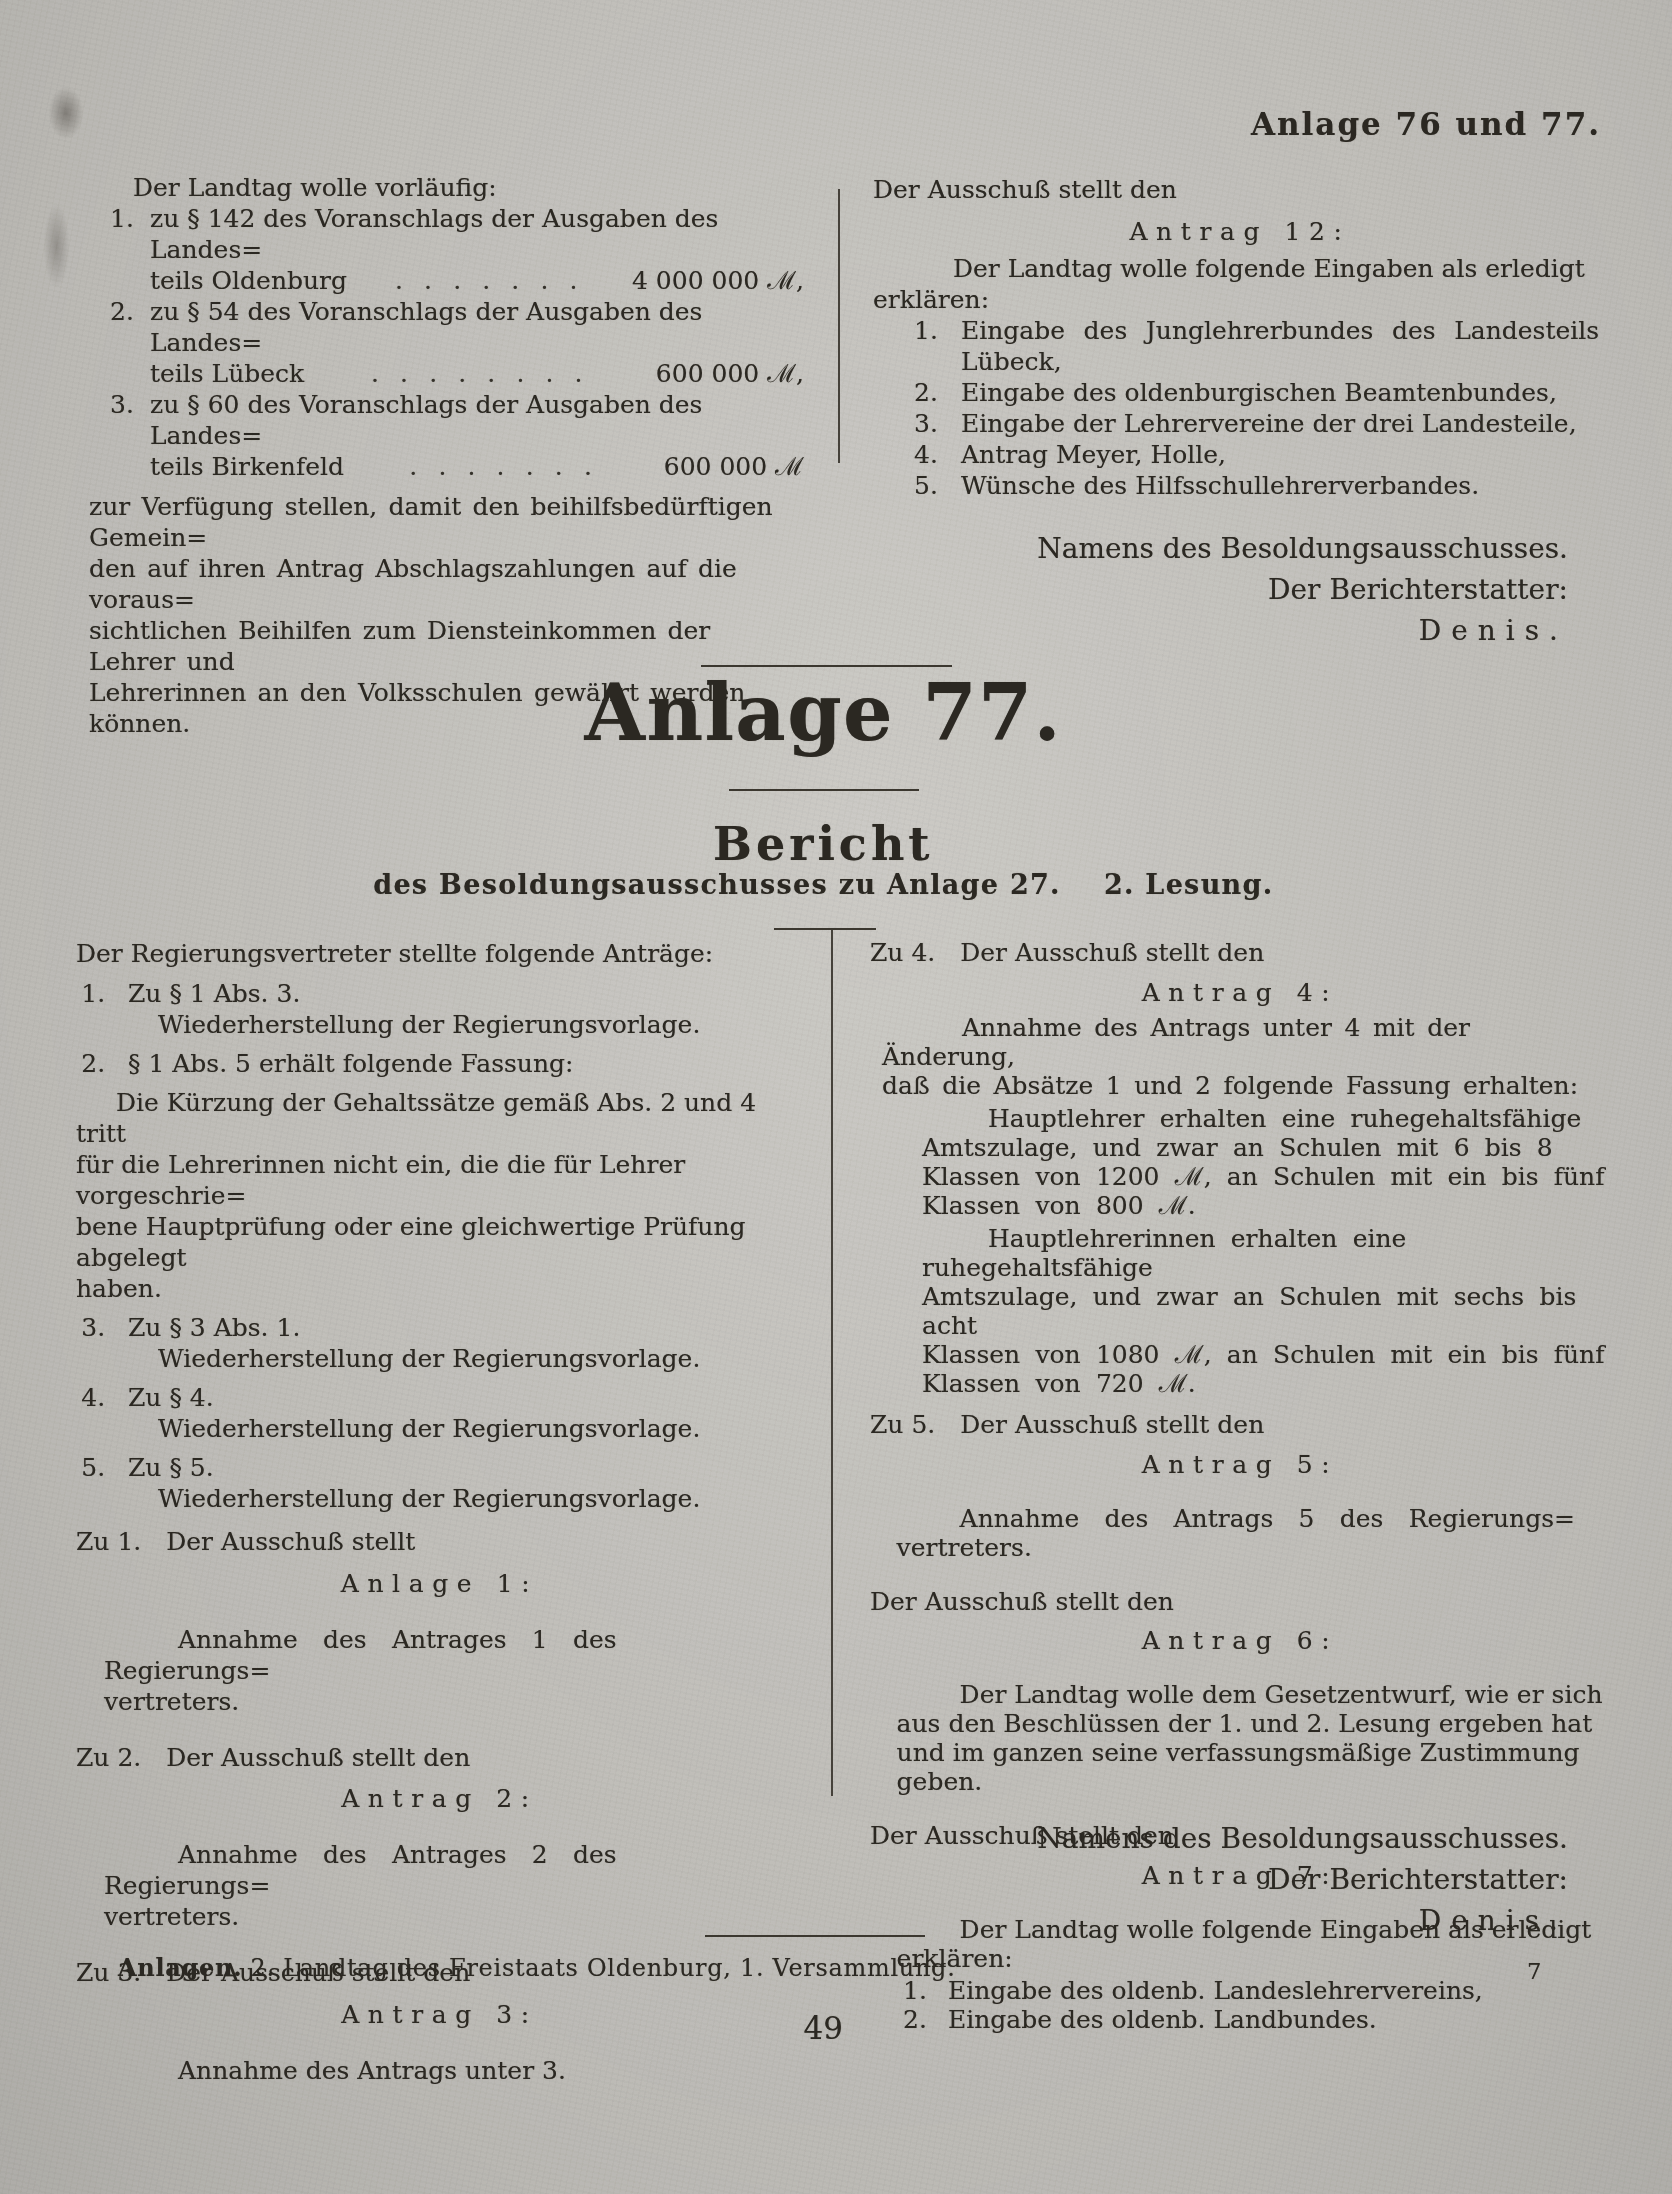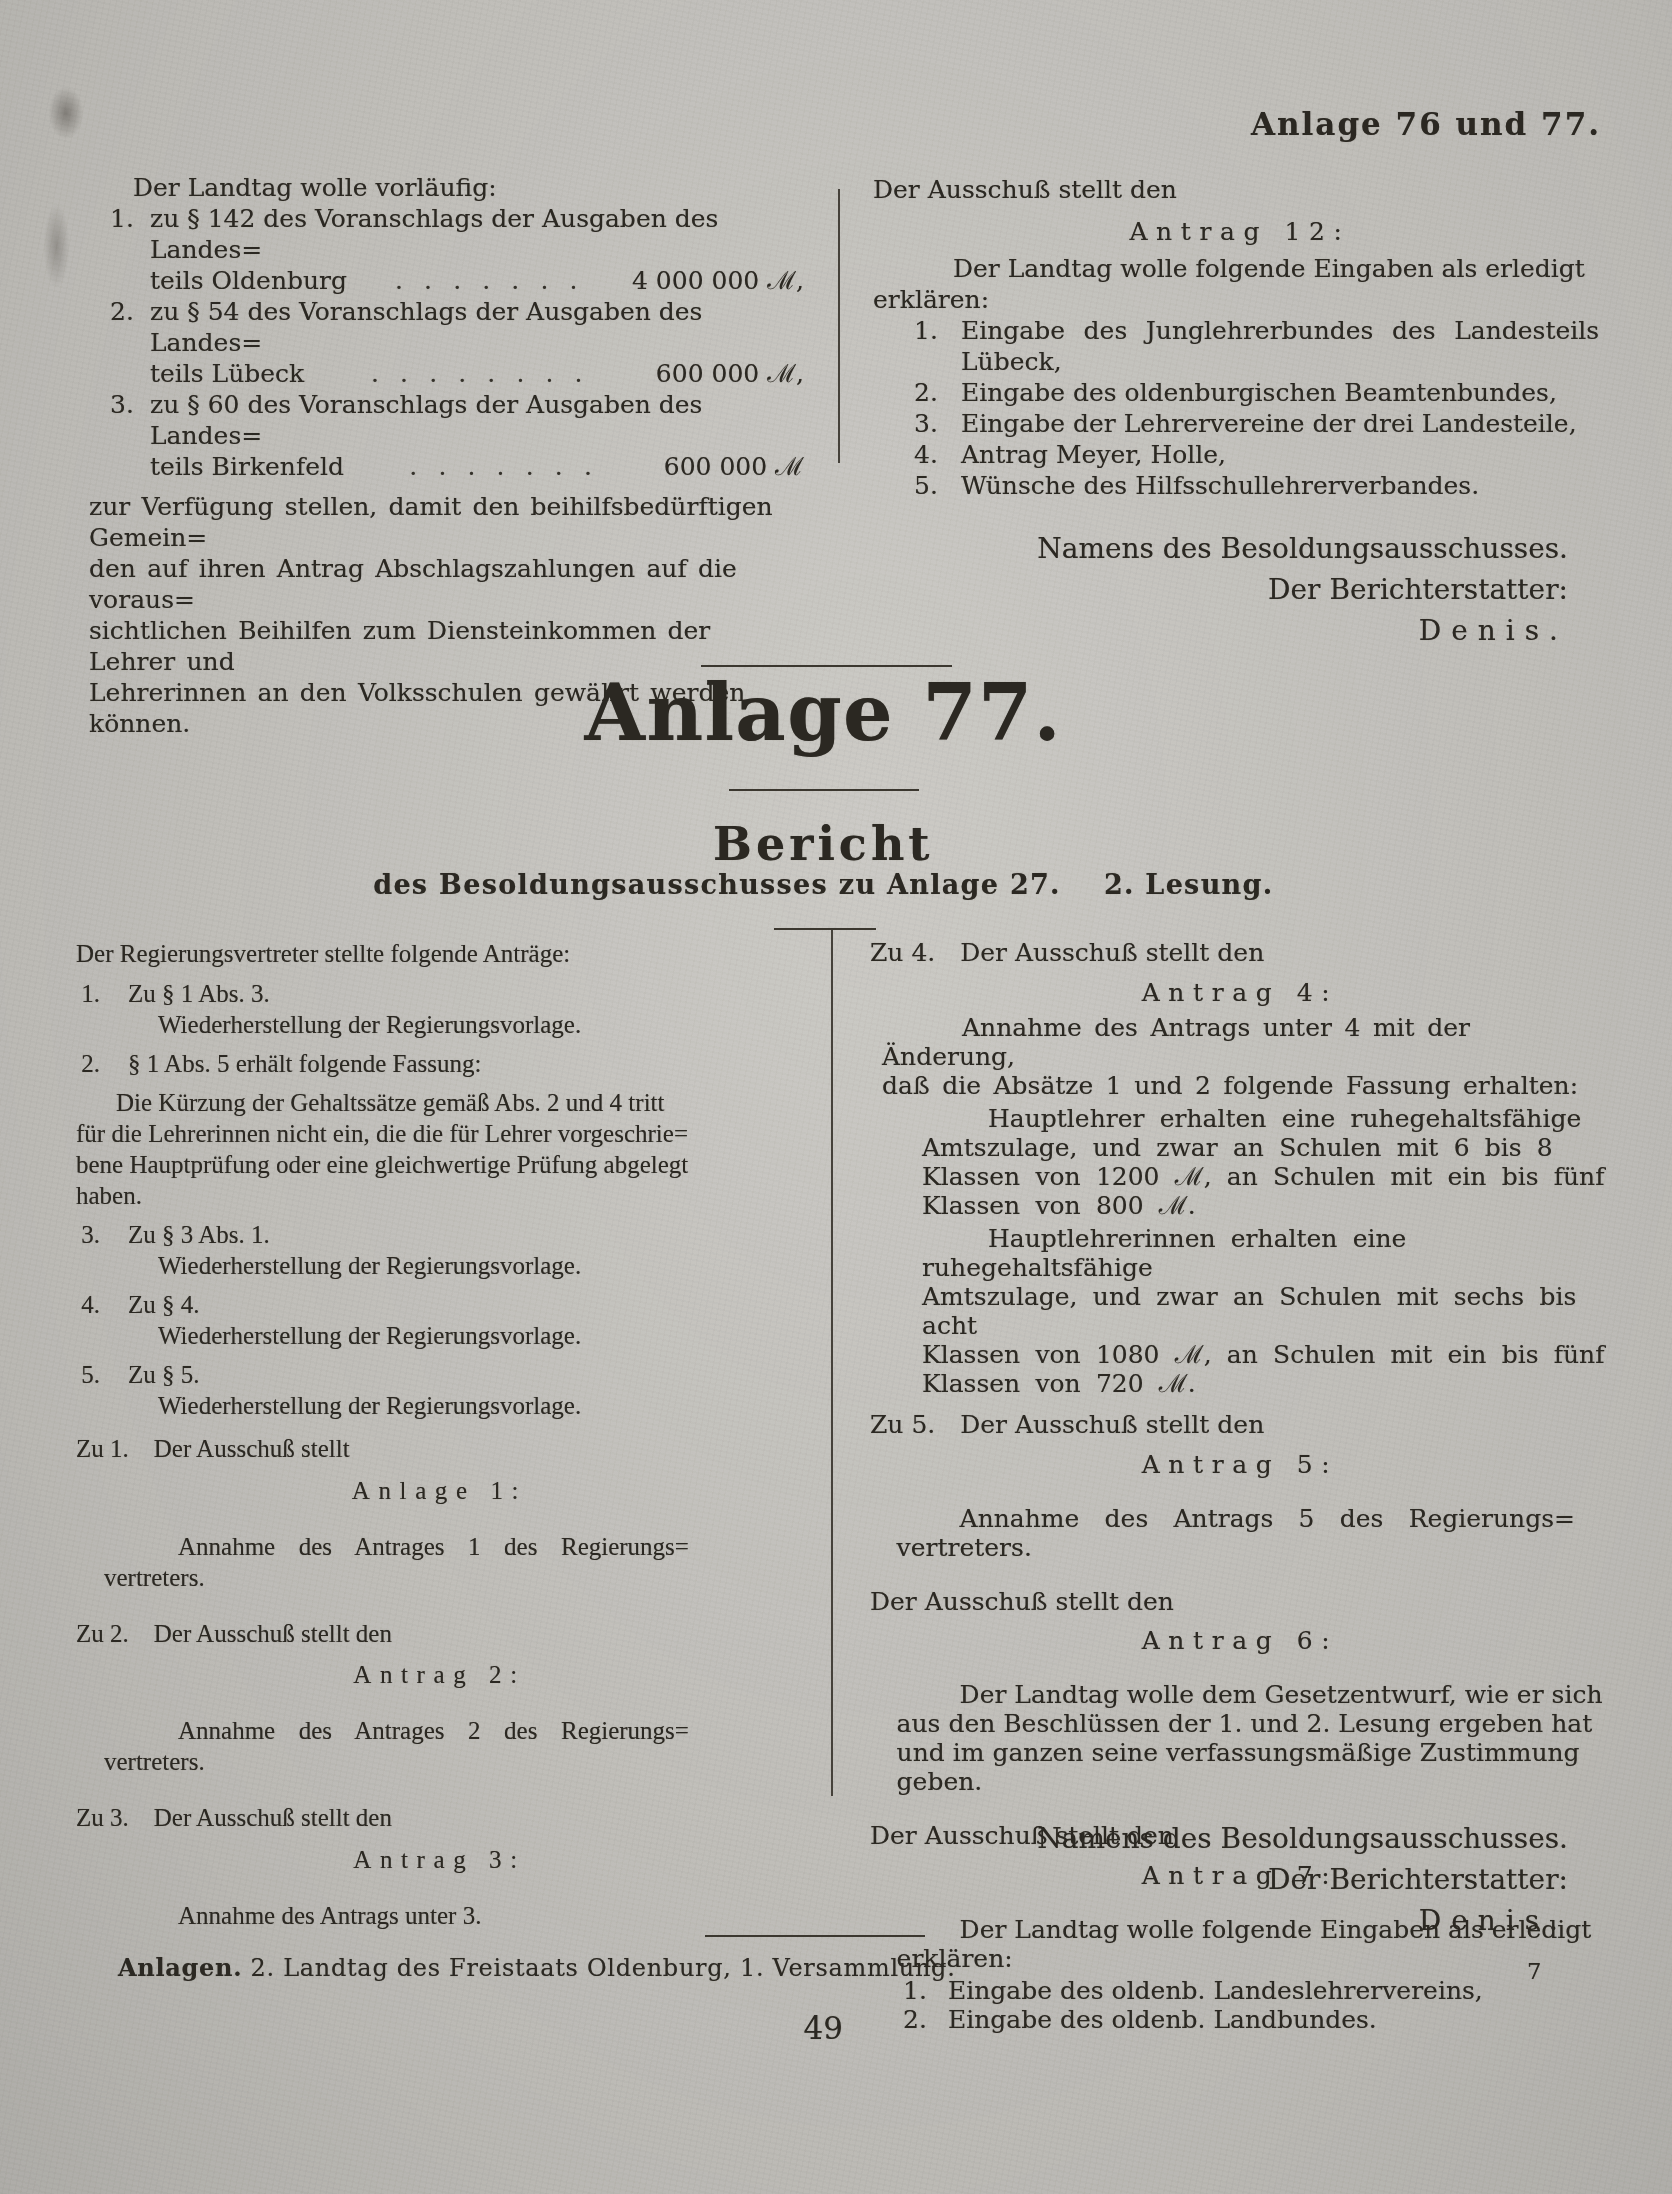--- a/index.html
+++ b/index.html
@@ -47,21 +47,21 @@
   
   .sig{position:absolute;left:80px;width:1488px;text-align:right;font-size:28px;line-height:41px;}
   .sig1{top:528px;}
   .sig2{top:1818px;}
   .sig .name{letter-spacing:10px;}
   
   .title{position:absolute;top:667px;left:13.3px;width:1620px;text-align:center;font-size:78px;font-weight:bold;letter-spacing:1.3px;}
   .bericht{position:absolute;top:817px;left:13.3px;width:1620px;text-align:center;font-size:46px;font-weight:bold;letter-spacing:4px;}
   .subtitle{position:absolute;top:869px;left:13.3px;width:1620px;text-align:center;font-size:27px;font-weight:bold;letter-spacing:1.3px;}
   
-  .ml{left:76px;top:938px;width:727px;line-height:31px;font-family:Liberation Serif, serif;}
+  .ml{left:76px;top:938px;width:727px;line-height:31px;}
   .mr{left:870px;top:938px;width:740px;line-height:29px;}
   .intro2{margin:0 0 9.3px;}
   .mitem{position:relative;padding-left:52px;margin:0 0 8px;}
   .ml .mitem .num{position:absolute;left:5.3px;}
   .sub{margin:0 0 0 30px;}
   .mpara{text-indent:40px;margin:0;}
   .zu{margin-top:12px;}
   .zulead{margin:0;}
   .zubody{margin-left:28px;text-indent:74px;}
   .wide{word-spacing:17.3px;}

